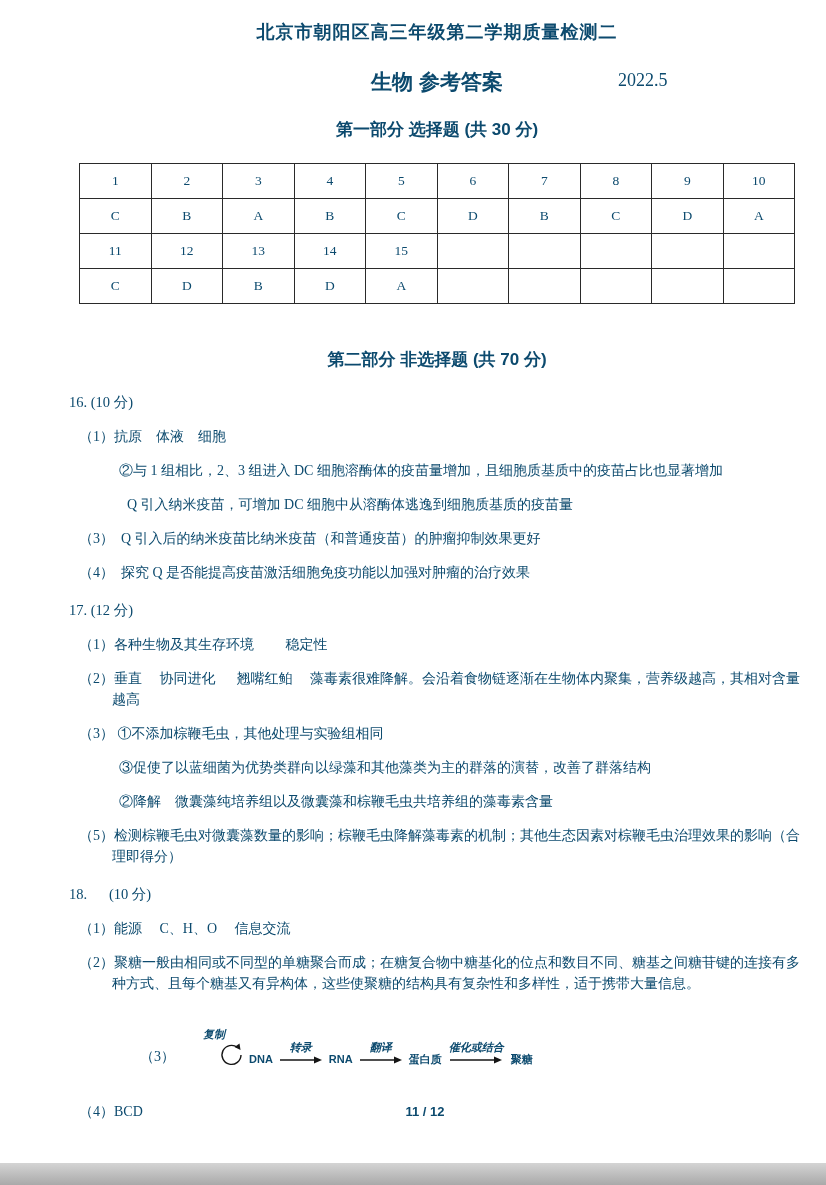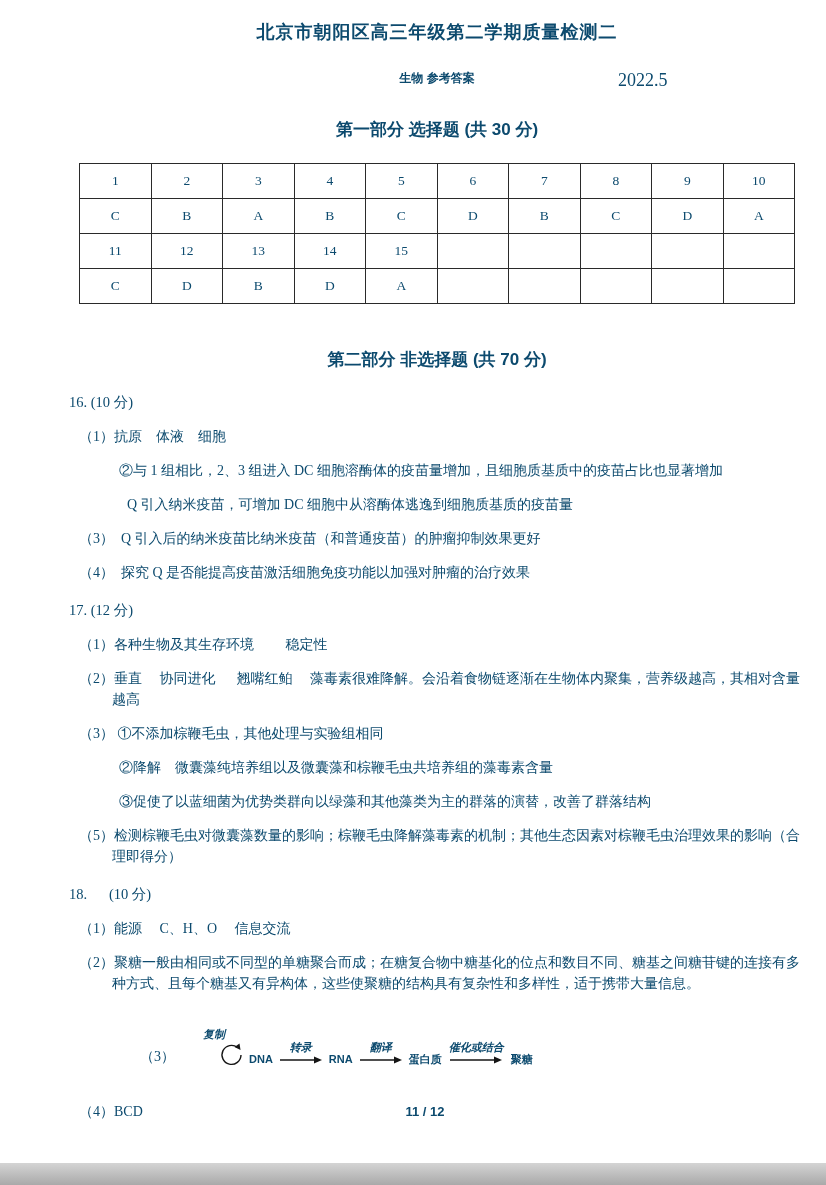--- a/index.html
+++ b/index.html
@@ -16,21 +16,21 @@
     padding-top:20px;
     text-align:center;
     font-family:"Liberation Sans", sans-serif;
     font-weight:bold;
     font-size:18px;
     letter-spacing:1px;
   }
   .subject-row { position:relative; margin-top:24px; text-align:center; height:22px; }
   .subject {
     font-family:"Liberation Sans", sans-serif;
-    font-weight:bold; font-size:12px;
+    font-weight:bold; font-size:21px;
   }
   .date { position:absolute; left:594px; top:2px; font-size:18px; font-weight:normal; }
   .section-title {
     text-align:center;
     font-family:Liberation Sans, sans-serif;
     font-weight:bold; font-size:17px;
   }
   .s1 { margin-top:28px; }
   .s2 { margin-top:44px; }
   .answer-table { border-collapse:collapse; margin:22px auto 0 auto; width:716px; table-layout:fixed; }
@@ -167,22 +167,22 @@
       <div class="ans-line l3">Q 引入纳米疫苗，可增加 DC 细胞中从溶酶体逃逸到细胞质基质的疫苗量</div>
       <div class="ans-line l1">（3）  Q 引入后的纳米疫苗比纳米疫苗（和普通疫苗）的肿瘤抑制效果更好</div>
       <div class="ans-line l1">（4）  探究 Q 是否能提高疫苗激活细胞免疫功能以加强对肿瘤的治疗效果</div>
     </div>
 
     <div>
       <div class="q-header">17. (12 分)</div>
       <div class="ans-line l1">（1）各种生物及其生存环境         稳定性</div>
       <div class="ans-line l1">（2）垂直     协同进化      翘嘴红鲌     藻毒素很难降解。会沿着食物链逐渐在生物体内聚集，营养级越高，其相对含量越高</div>
       <div class="ans-line l1">（3） ①不添加棕鞭毛虫，其他处理与实验组相同</div>
+      <div class="ans-line l2">③促使了以蓝细菌为优势类群向以绿藻和其他藻类为主的群落的演替，改善了群落结构</div>
       <div class="ans-line l2">②降解    微囊藻纯培养组以及微囊藻和棕鞭毛虫共培养组的藻毒素含量</div>
-      <div class="ans-line l2">③促使了以蓝细菌为优势类群向以绿藻和其他藻类为主的群落的演替，改善了群落结构</div>
       <div class="ans-line l1">（5）检测棕鞭毛虫对微囊藻数量的影响；棕鞭毛虫降解藻毒素的机制；其他生态因素对棕鞭毛虫治理效果的影响（合理即得分）</div>
     </div>
 
     <div>
       <div class="q-header">18.      (10 分)</div>
       <div class="ans-line l1">（1）能源     C、H、O     信息交流</div>
       <div class="ans-line l1">（2）聚糖一般由相同或不同型的单糖聚合而成；在糖复合物中糖基化的位点和数目不同、糖基之间糖苷键的连接有多种方式、且每个糖基又有异构体，这些使聚糖的结构具有复杂性和多样性，适于携带大量信息。</div>
 
       <div class="ans-line l1 diagram-line">
         <span>（3）</span><span class="diagram">

